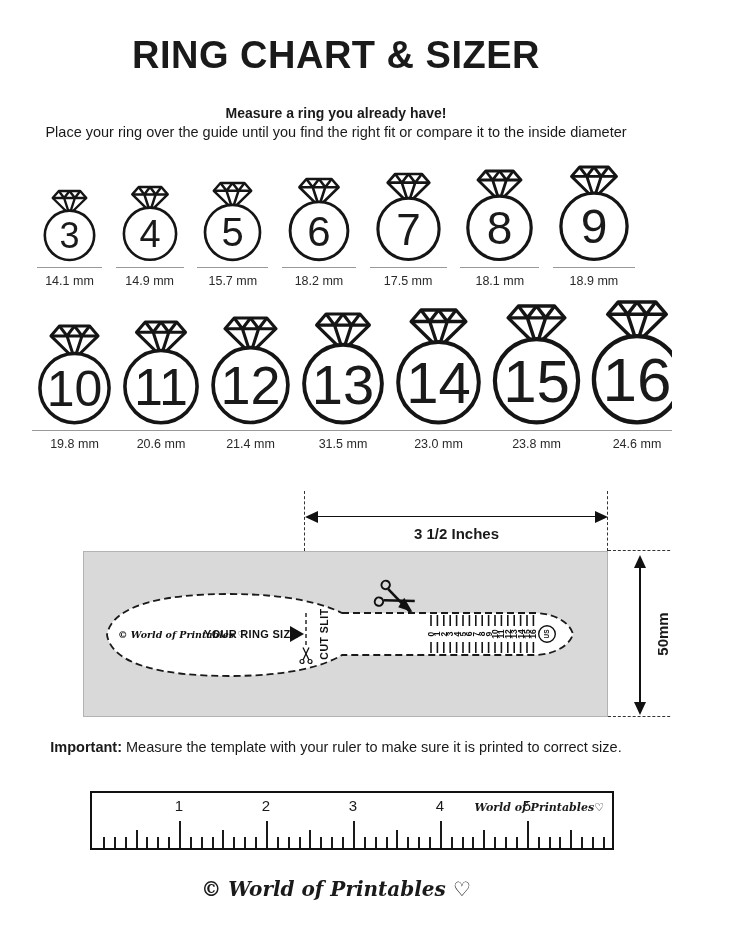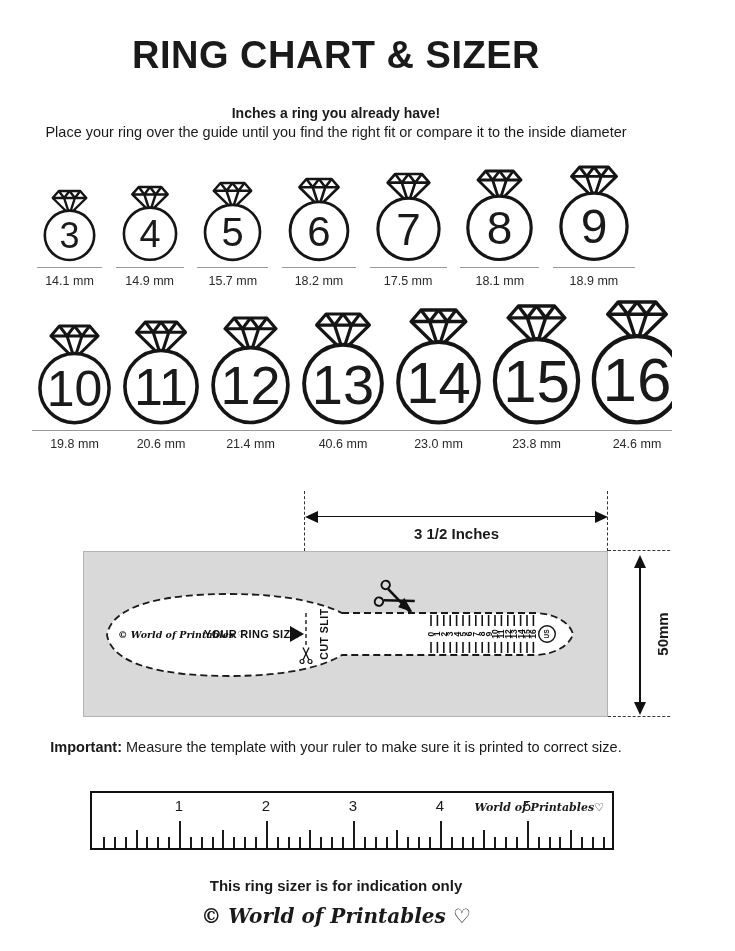--- a/index.html
+++ b/index.html
@@ -55,21 +55,21 @@
   .svg-script{font-family:"DejaVu Serif",serif;font-style:italic;font-weight:bold;}
 </style>
 </head>
 <body>
 
 <div class="page">
 
   <div class="title">RING CHART &amp; SIZER</div>
 
   <div class="intro">
-    <div class="intro-heading">Inches a ring you already have!</div>
+    <div class="intro-heading">Measure a ring you already have!</div>
     <div class="intro-line">Place your ring over the guide until you find the right fit or compare it to the inside diameter</div>
   </div>
 
   <div class="ring-row row1">
       <div class="ring-cell" style="width:75px">
       <svg width="59" height="73" viewBox="0 0 59 73">
     <g stroke="#151515" stroke-width="2.4" fill="none" stroke-linejoin="round">
       <path d="M 18.8,2.0 L 40.2,2.0 L 46.3,9.0 L 29.5,25.5 L 12.7,9.0 Z"></path>
             <path d="M 12.7,9.0 L 46.3,9.0 M 18.8,2.0 L 24.1,9.0 M 29.5,2.0 L 24.1,9.0 M 29.5,2.0 L 34.9,9.0 M 40.2,2.0 L 34.9,9.0 M 24.1,9.0 L 29.5,25.5 M 34.9,9.0 L 29.5,25.5"></path>
           </g>
@@ -192,21 +192,21 @@
       <div class="ring-cell" style="width:104px">
       <svg width="88" height="113" viewBox="0 0 88 113">
     <g stroke="#151515" stroke-width="3.2" fill="none" stroke-linejoin="round">
       <path d="M 27.1,2.0 L 60.9,2.0 L 70.4,13.1 L 44.0,39.0 L 17.6,13.1 Z"></path>
             <path d="M 17.6,13.1 L 70.4,13.1 M 27.1,2.0 L 35.5,13.1 M 44.0,2.0 L 35.5,13.1 M 44.0,2.0 L 52.5,13.1 M 60.9,2.0 L 52.5,13.1 M 35.5,13.1 L 44.0,39.0 M 52.5,13.1 L 44.0,39.0"></path>
           </g>
     <circle cx="44" cy="71.6" r="38.9" fill="#fff" stroke="#151515" stroke-width="3.9"></circle>
     <text x="44" y="91.5" text-anchor="middle" font-size="56" fill="#1a1a1a" font-family="DejaVu Sans, sans-serif">13</text>
   </svg>
       <div class="ring-underline" style="width:94px"></div>
-      <div class="ring-mm">40.6 mm</div>
+      <div class="ring-mm">31.5 mm</div>
     </div>
       <div class="ring-cell" style="width:107px">
       <svg width="91" height="117" viewBox="0 0 91 117">
     <g stroke="#151515" stroke-width="3.3" fill="none" stroke-linejoin="round">
       <path d="M 28.0,2.0 L 63.0,2.0 L 72.9,13.5 L 45.5,40.3 L 18.1,13.5 Z"></path>
             <path d="M 18.1,13.5 L 72.9,13.5 M 28.0,2.0 L 36.7,13.5 M 45.5,2.0 L 36.7,13.5 M 45.5,2.0 L 54.3,13.5 M 63.0,2.0 L 54.3,13.5 M 36.7,13.5 L 45.5,40.3 M 54.3,13.5 L 45.5,40.3"></path>
           </g>
     <circle cx="45.5" cy="74.2" r="40.3" fill="#fff" stroke="#151515" stroke-width="4.0"></circle>
     <text x="45.5" y="94.7" text-anchor="middle" font-size="58" fill="#1a1a1a" font-family="DejaVu Sans, sans-serif">14</text>
   </svg>
@@ -394,17 +394,16 @@
         <div class="rtick" style="left:467.4px;height:11px"></div>
         <div class="rtick" style="left:478.3px;height:18px"></div>
         <div class="rtick" style="left:489.1px;height:11px"></div>
         <div class="rtick" style="left:500.0px;height:11px"></div>
         <div class="rtick" style="left:510.9px;height:11px"></div>
       </div>
     <div class="ruler-brand script">World of Printables♡</div>
   </div>
 
   <div class="footer">
-    <div class="footer-heading">This ring sizer is for indication only</div>
     <div class="footer-brand script">© World of Printables ♡</div>
   </div>
 
 </div>
 
 </body></html>

